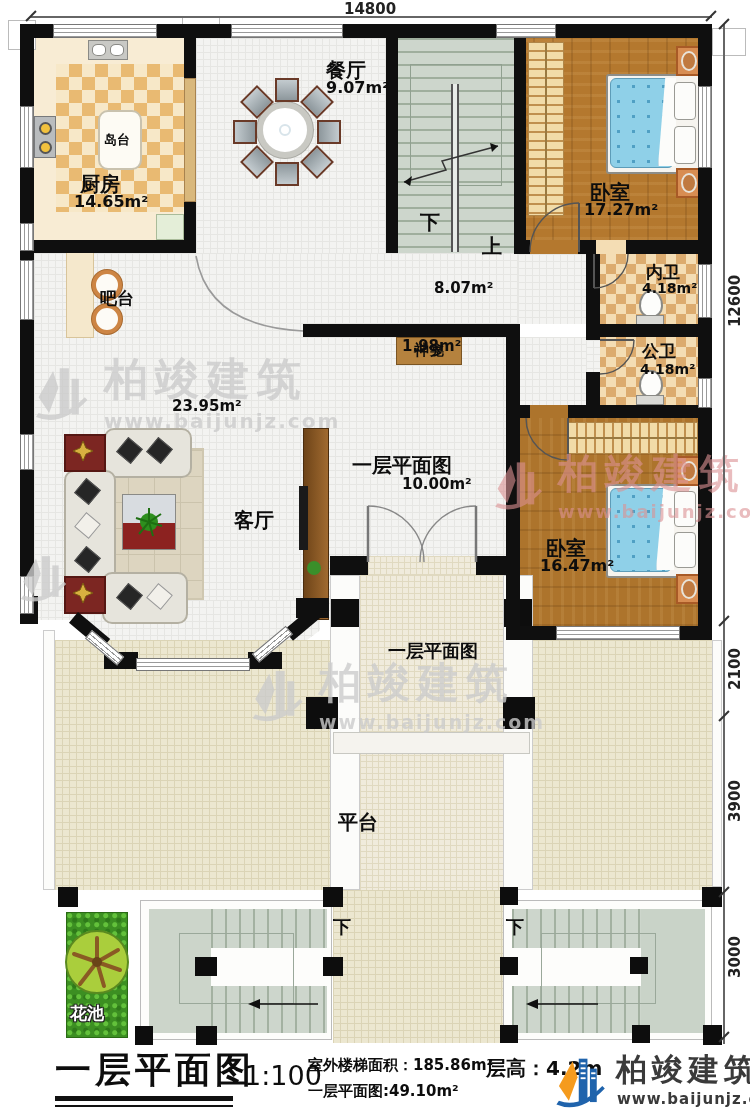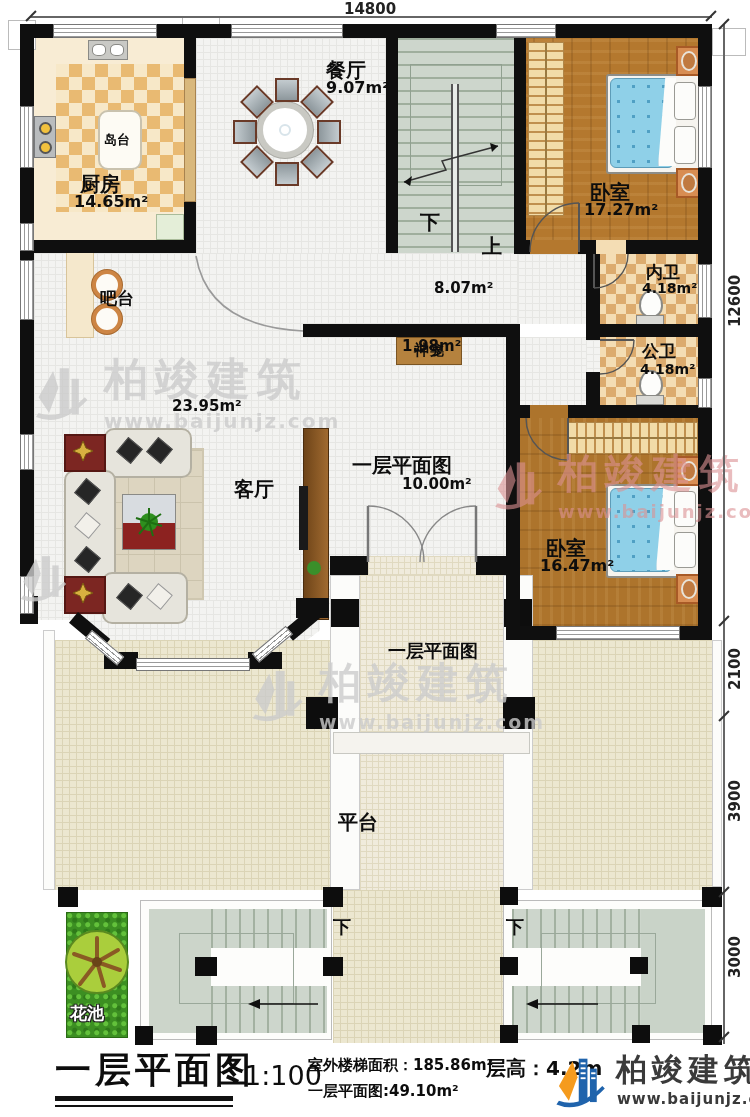--- a/index.html
+++ b/index.html
@@ -414,21 +414,21 @@
   <div class="lbl dn-up" style="left:420px;top:212px;">下</div>
   <div class="lbl dn-up" style="left:482px;top:236px;">上</div>
   <div class="lbl" style="left:434px;top:281px;font-size:15px;">8.07m²</div>
   <div class="lbl" style="left:646px;top:264px;font-size:17px;">内卫</div>
   <div class="lbl" style="left:642px;top:281px;font-size:14px;">4.18m²</div>
   <div class="lbl" style="left:100px;top:290px;font-size:17px;">吧台</div>
   <div class="lbl" style="left:402px;top:339px;font-size:15px;">1.98m²</div>
   <div class="lbl" style="left:642px;top:343px;font-size:17px;">公卫</div>
   <div class="lbl" style="left:640px;top:362px;font-size:14px;">4.18m²</div>
   <div class="lbl" style="left:172px;top:399px;font-size:15px;">23.95m²</div>
-  <div class="lbl" style="left:234px;top:479px;font-size:20px;">客厅</div>
+  <div class="lbl" style="left:234px;top:510px;font-size:20px;">客厅</div>
   <div class="lbl" style="left:352px;top:455px;font-size:20px;">一层平面图</div>
   <div class="lbl" style="left:402px;top:477px;font-size:15px;">10.00m²</div>
   <div class="lbl" style="left:546px;top:538px;font-size:20px;">卧室</div>
   <div class="lbl" style="left:540px;top:558px;font-size:16px;">16.47m²</div>
   <div class="lbl" style="left:388px;top:642px;font-size:18px;">一层平面图</div>
   <div class="lbl" style="left:338px;top:812px;font-size:20px;">平台</div>
   <div class="lbl dn-up" style="left:333px;top:918px;font-size:18px;">下</div>
   <div class="lbl dn-up" style="left:506px;top:918px;font-size:18px;">下</div>
   <div class="lbl" style="left:70px;top:1005px;font-size:17px;color:#fff;text-shadow:-1px -1px 0 #222,1px -1px 0 #222,-1px 1px 0 #222,1px 1px 0 #222;">花池</div>
 

